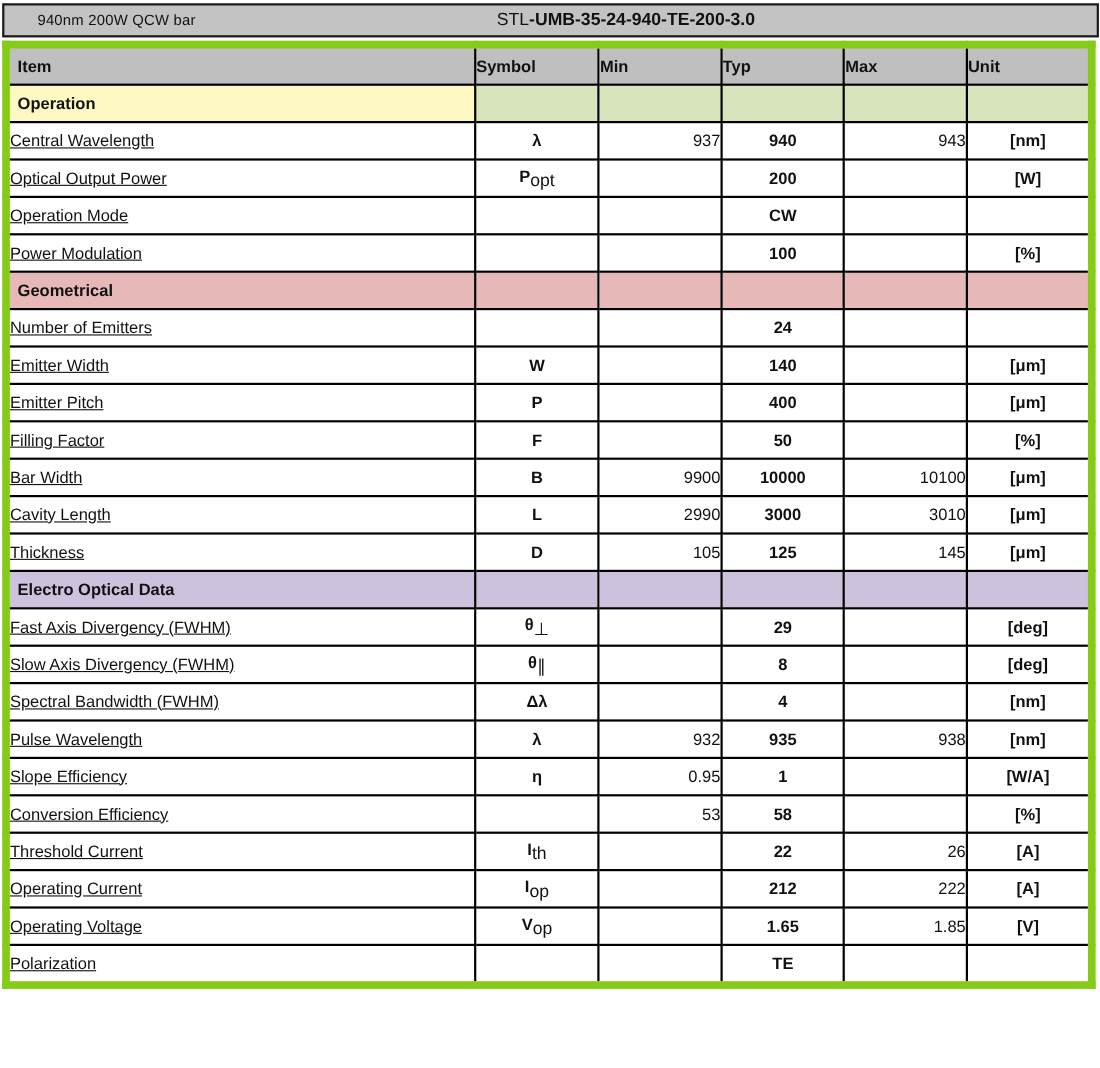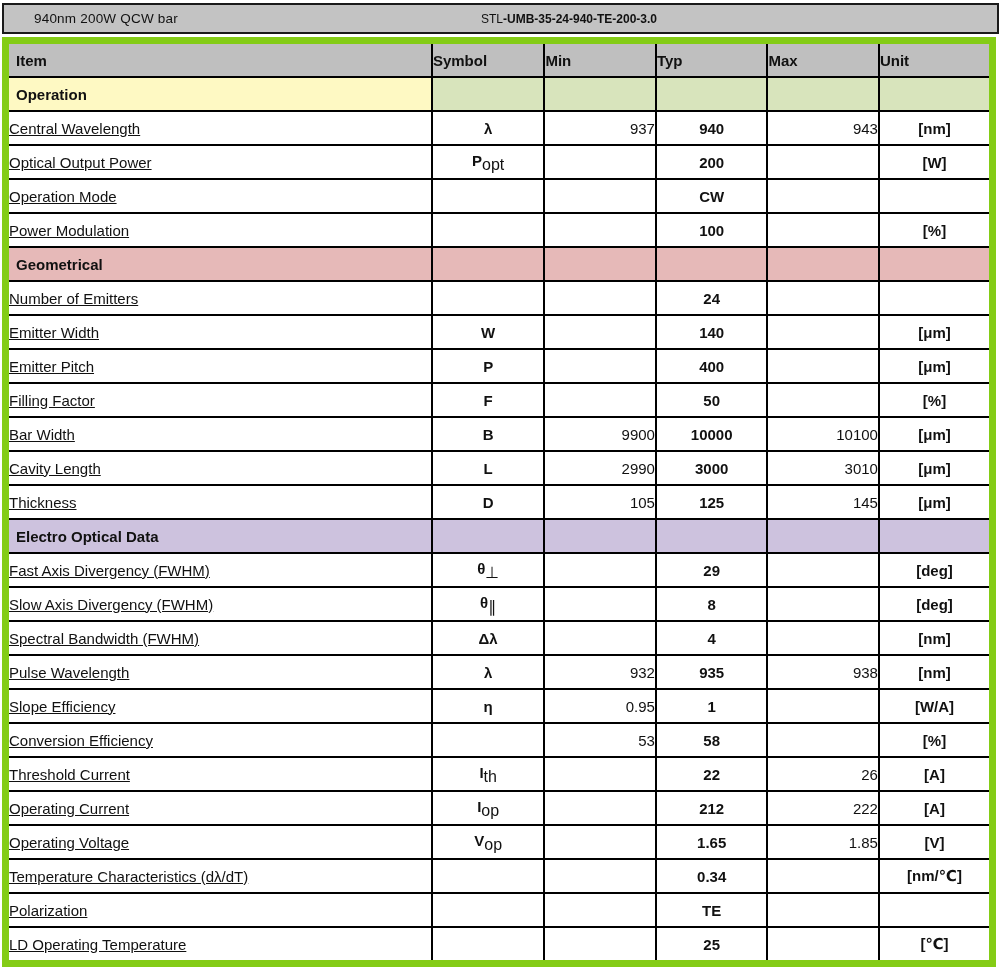--- a/index.html
+++ b/index.html
@@ -32,21 +32,21 @@
   .title-left {
     margin-left: 30px;
     font-size: 13.5px;
     letter-spacing: 0.2px;
     white-space: nowrap;
   }
   .title-model {
     position: absolute;
     left: 565px;
     transform: translateX(-50%);
-    font-size: 12px;
+    font-size: 16px;
     white-space: nowrap;
   }
   .title-model .model-bold { font-weight: bold; }
   
   table.spec-table {
     position: absolute;
     top: 37px;
     left: 2px;
     width: 994px;
     border-collapse: collapse;
@@ -297,39 +297,23 @@
         </tr>
         <tr>
           <td class="c-item">Operating Voltage</td>
           <td class="c-sym"><span>V</span><span class="sym-sub">op</span></td>
           <td class="c-min"></td>
           <td class="c-typ">1.65</td>
           <td class="c-max">1.85</td>
           <td class="c-unit">[V]</td>
         </tr>
         <tr>
-          <td class="c-item">Temperature Characteristics (dλ/dT)</td>
-          <td class="c-sym"></td>
-          <td class="c-min"></td>
-          <td class="c-typ">0.34</td>
-          <td class="c-max"></td>
-          <td class="c-unit">[nm/℃]</td>
-        </tr>
-        <tr>
           <td class="c-item">Polarization</td>
           <td class="c-sym"></td>
           <td class="c-min"></td>
           <td class="c-typ">TE</td>
           <td class="c-max"></td>
           <td class="c-unit"></td>
-        </tr>
-        <tr>
-          <td class="c-item">LD Operating Temperature</td>
-          <td class="c-sym"></td>
-          <td class="c-min"></td>
-          <td class="c-typ">25</td>
-          <td class="c-max"></td>
-          <td class="c-unit">[℃]</td>
         </tr>
       </tbody>
   </table>
 
 </div>
 
 </body></html>

